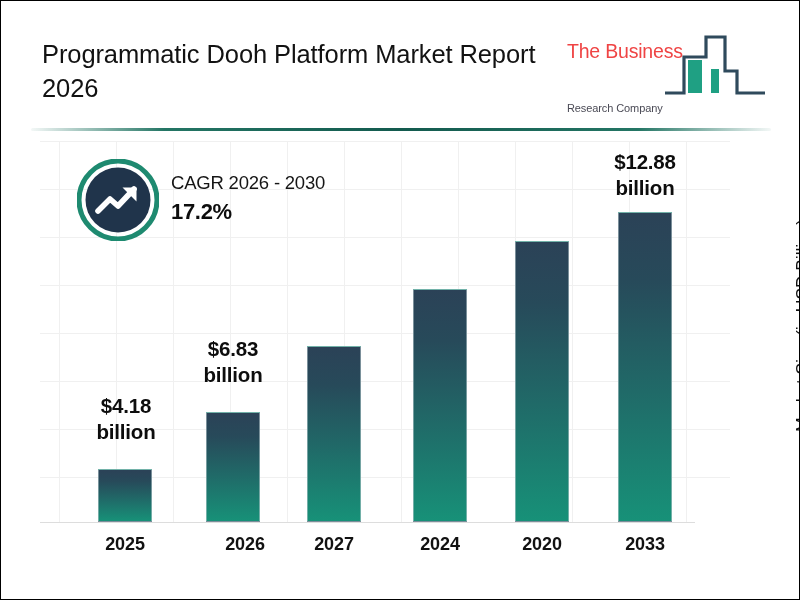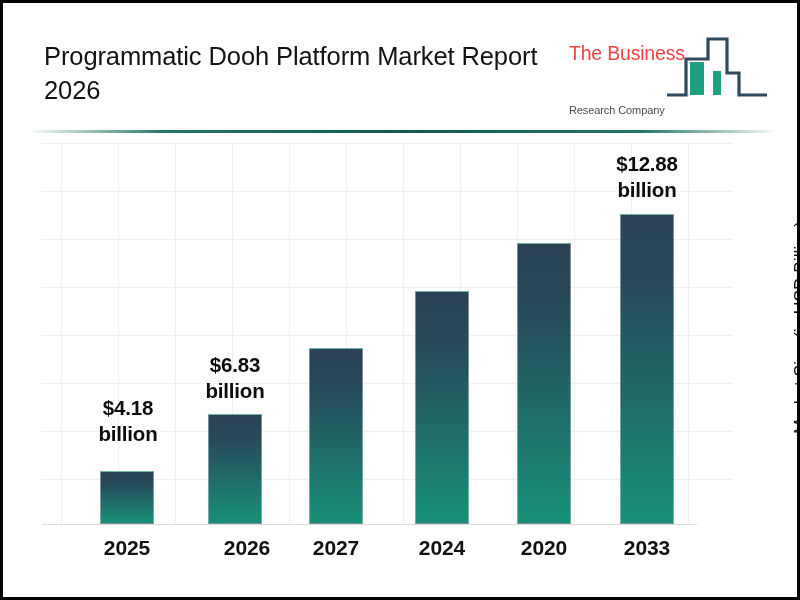--- a/index.html
+++ b/index.html
@@ -11,21 +11,21 @@
     font-family: "Liberation Sans", sans-serif;
   }
 
   #page {
     position: relative;
     width: 800px;
     height: 600px;
     background: #ffffff;
     overflow: hidden;
     box-sizing: border-box;
-    border: 3px solid #000000;
+    border: 1px solid #000000;
   }
 
   
   #header {
     position: absolute;
     left: 0; top: 0;
     width: 800px; height: 128px;
   }
 
   #chart-title {
@@ -143,21 +143,21 @@
     line-height: 26px;
     letter-spacing: -0.2px;
   }
 
   
   .xtick {
     position: absolute;
     top: 533px;
     width: 90px;
     text-align: center;
-    font-size: 21px;
+    font-size: 18px;
     font-weight: bold;
     color: #111111;
     letter-spacing: -0.1px;
   }
 
   
   #ylabel {
     position: absolute;
     right: 6px;
     top: 218px;
@@ -261,33 +261,47 @@
   <div class="bar" style="left:306px; top:345px; width:54px; height:176px;"></div>
   <div class="bar" style="left:412px; top:288px; width:54px; height:233px;"></div>
   <div class="bar" style="left:514px; top:240px; width:54px; height:281px;"></div>
   <div class="bar" style="left:617px; top:211px; width:54px; height:310px;"></div>
 
   <div class="value-label" style="left:79px; top:392px; width:92px;">
     <div>$4.18</div>
     <div>billion</div>
   </div>
 
-  <div class="value-label" style="left:186px; top:349px; width:92px;">
+  <div class="value-label" style="left:186px; top:335px; width:92px;">
     <div>$6.83</div>
     <div>billion</div>
   </div>
 
   <div class="value-label" style="left:588px; top:148px; width:112px;">
     <div>$12.88</div>
     <div>billion</div>
   </div>
 
   <div class="xtick" style="left:79px">2025</div>
   <div class="xtick" style="left:199px">2026</div>
   <div class="xtick" style="left:288px">2027</div>
   <div class="xtick" style="left:394px">2024</div>
   <div class="xtick" style="left:496px">2020</div>
   <div class="xtick" style="left:599px">2033</div>
 
   <div id="ylabel">Market Size (in USD Billion)</div>
 
+  <div id="cagr-group">
+    <div id="cagr-badge">
+      <svg width="82" height="82" viewBox="0 0 82 82">
+        <circle cx="41" cy="41" r="39" fill="none" stroke="#1e8a70" stroke-width="5"></circle>
+        <circle cx="41" cy="41" r="32.5" fill="#20344b"></circle>
+        <path d="M 21 52 L 33 40 L 41 47 L 57 30" fill="none" stroke="#ffffff" stroke-width="5.6" stroke-linecap="round" stroke-linejoin="round"></path>
+        <path d="M 45.5 28.5 L 59.5 28.5 L 59.5 42.5 Z" fill="#ffffff"></path>
+      </svg>
+    </div>
+    <div id="cagr-text">
+      <div id="cagr-period">CAGR 2026 - 2030</div>
+      <div id="cagr-value">17.2%</div>
+    </div>
+  </div>
 
 </div>
 
 </body></html>

